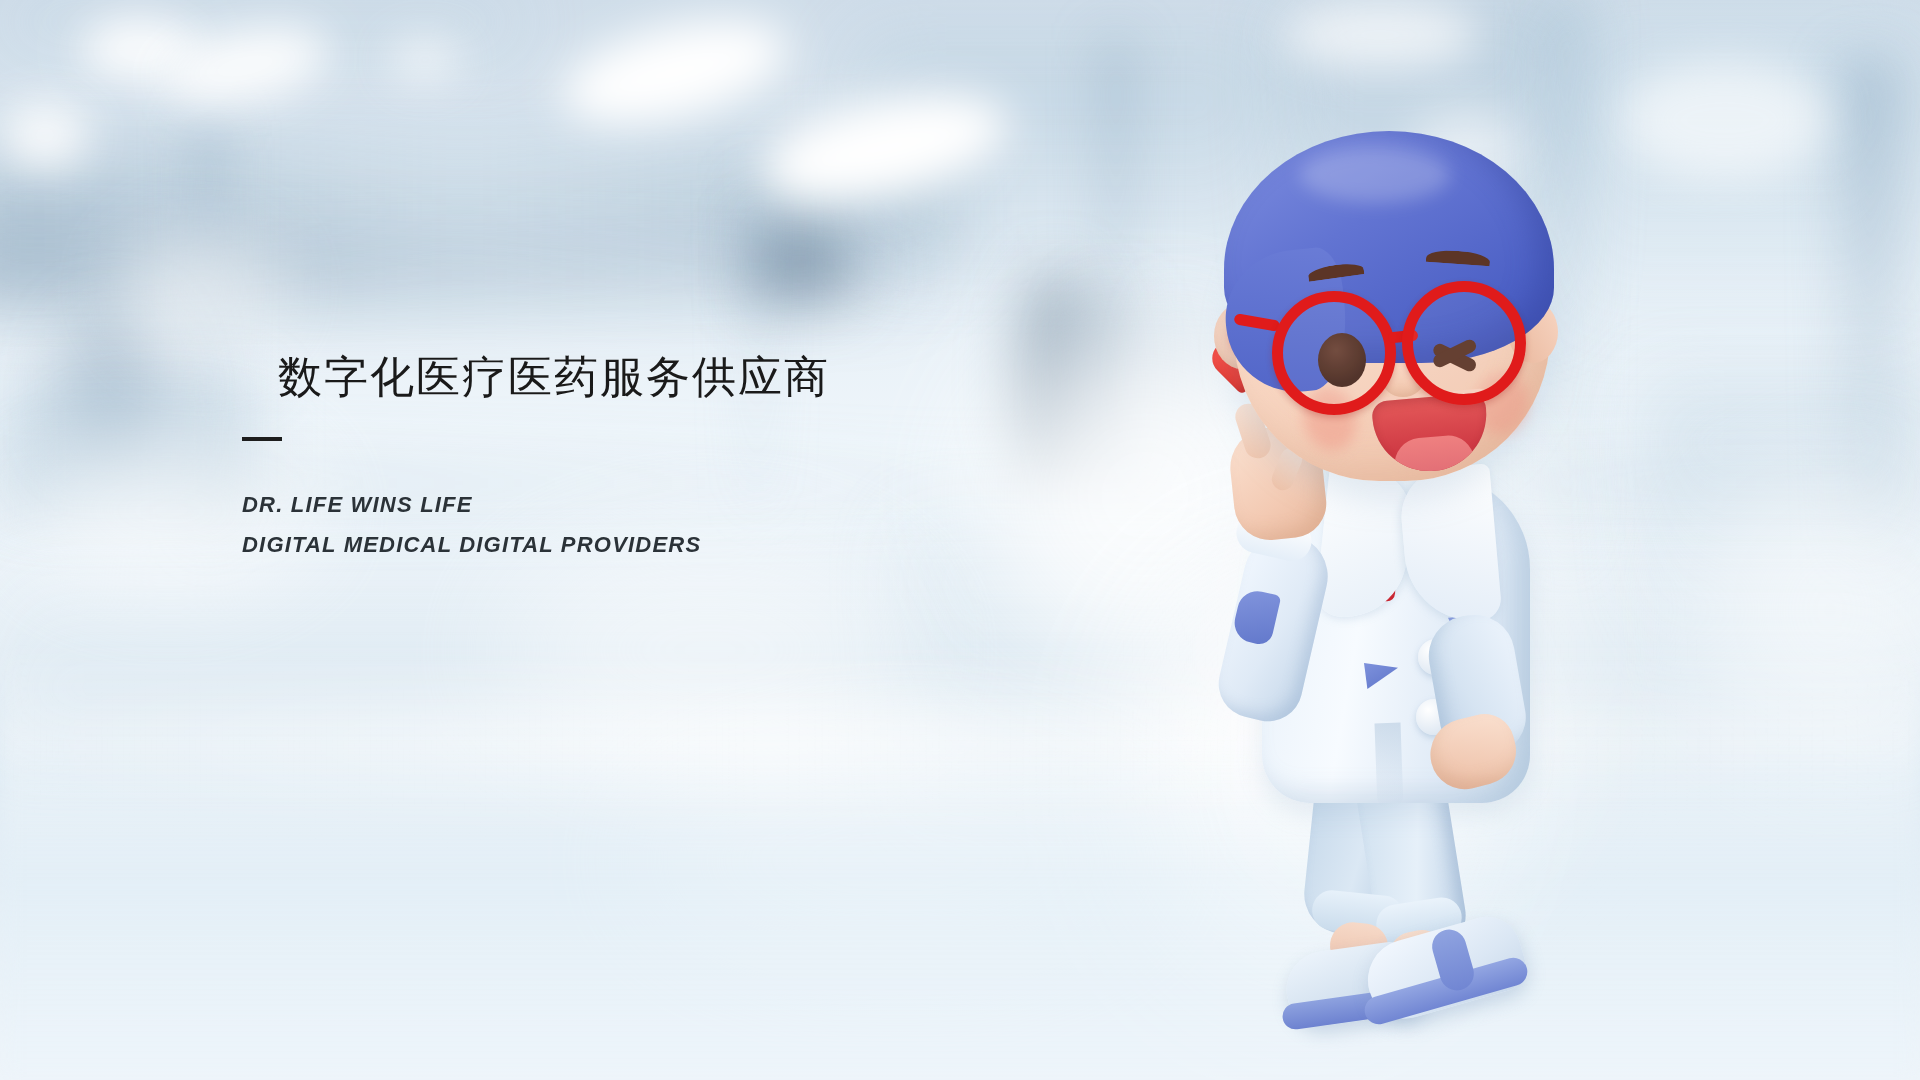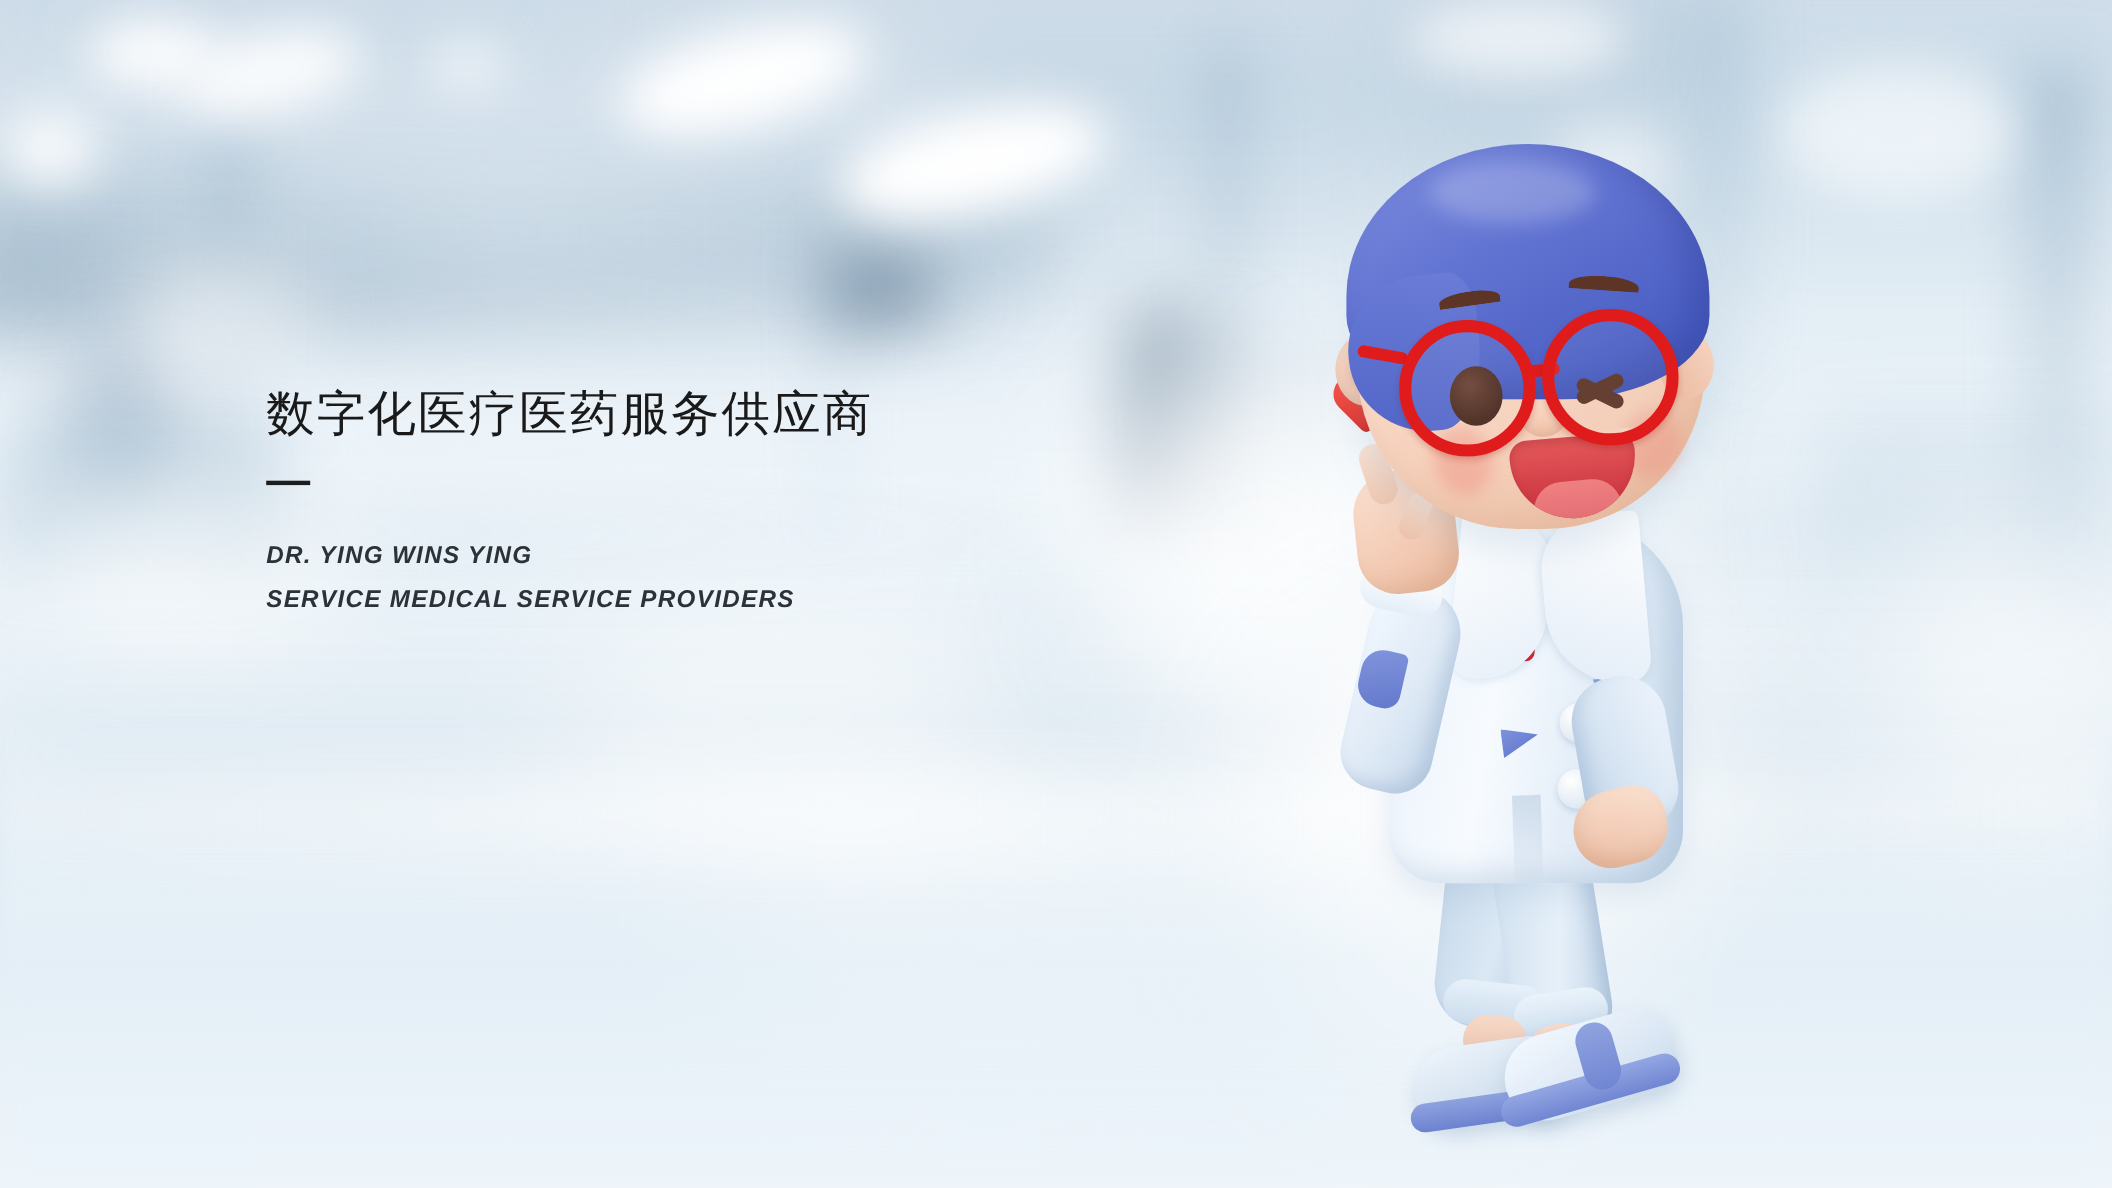--- a/index.html
+++ b/index.html
@@ -123,20 +123,21 @@
     left:242px; top:352px;
     width:760px;
   }
   .headline-sub {
     font-size:44px;
     letter-spacing:2px;
     color:#1a1a1a;
     font-weight:400;
     line-height:1.15;
     white-space:nowrap;
+    margin-left:36px;
   }
   .headline-main {
     margin-top:18px;
     font-size:76px;
     font-weight:700;
     letter-spacing:10px;
     color:#e60012;
     line-height:1.15;
     white-space:nowrap;
   }
@@ -561,22 +562,22 @@
   <div class="floor"></div>
   <div class="floor-streak"></div>
 
   <div class="copy">
     <div class="headline-sub">数字化医疗医药服务供应商</div>
 
 
     <div class="rule"></div>
 
     <div class="en-lines">
-      <div>DR. YING WINS YING</div>
-      <div>SERVICE MEDICAL SERVICE PROVIDERS</div>
+      <div>DR. LIFE WINS LIFE</div>
+      <div>DIGITAL MEDICAL DIGITAL PROVIDERS</div>
     </div>
   </div>
 
   <div class="mascot-glow"></div>
 
   <div class="mascot">
 
     <div class="m-part leg-back"></div>
     <div class="m-part leg-front"></div>
     <div class="m-part cuff-a"></div>

